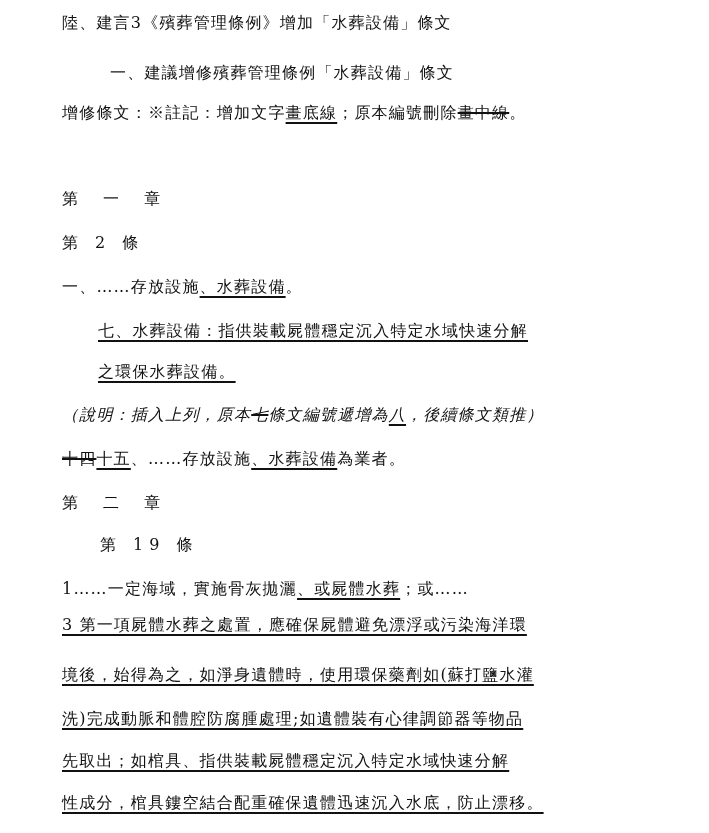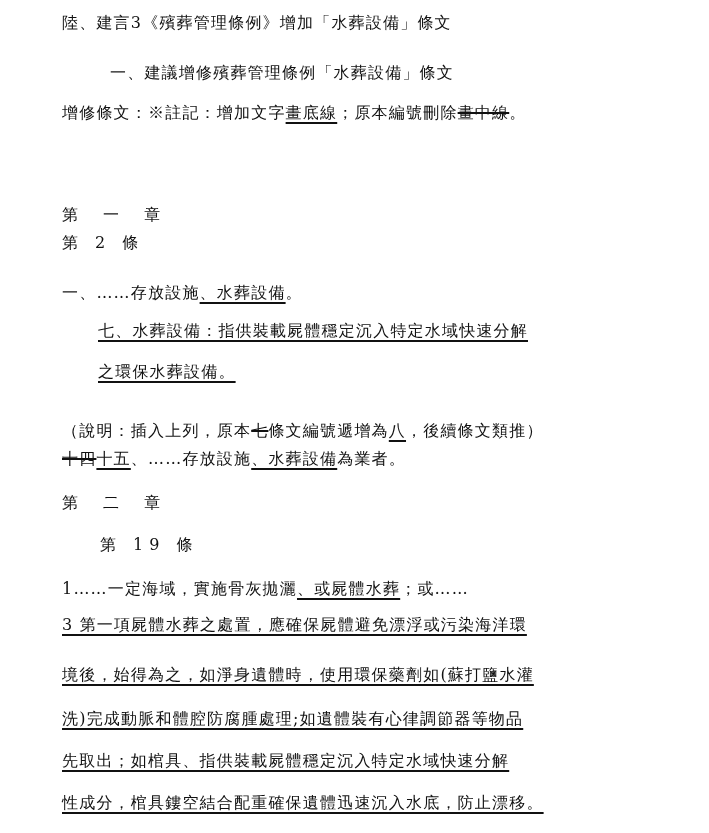--- a/index.html
+++ b/index.html
@@ -17,36 +17,36 @@
 <div>
 
   <div class="ln" style="top:10px;">陸、建言3《殯葬管理條例》增加「水葬設備」條文</div>
 
   <div class="ln" style="top:60px; left:96px;margin-left:14px;">一、建議增修殯葬管理條例「水葬設備」條文</div>
 
   <div class="ln" style="top:100px;">
     <span>增修條文：※註記：增加文字</span><span class="u">畫底線</span><span>；原本編號刪除</span><span class="s">畫中線</span><span>。</span>
   </div>
 
-  <div class="ln spaced" style="top:186px;margin-top:16px;">第 一 章</div>
+  <div class="ln spaced" style="top:186px;">第 一 章</div>
 
   <div class="ln" style="top:230px; letter-spacing:6px;">第 2 條</div>
 
-  <div class="ln" style="top:280px;">
+  <div class="ln" style="top:274px;">
     <span>一、……存放設施</span><span class="u">、水葬設備</span><span>。</span>
   </div>
 
   <div class="ln ind" style="top:318px;text-align:right;">
     <span class="u">七、水葬設備：指供裝載屍體穩定沉入特定水域快速分解</span>
   </div>
   <div class="ln ind" style="top:360px;font-family:Liberation Mono, monospace;">
     <span class="u">之環保水葬設備。</span>
   </div>
 
-  <div class="ln" style="top:418px;">
+  <div class="ln" style="top:402px;font-style:italic;">
     <span>（說明：插入上列，原本</span><span class="s">七</span><span>條文編號遞增為</span><span class="u">八</span><span>，後續條文類推）</span>
   </div>
 
   <div class="ln" style="top:446px;">
     <span class="s">十四</span><span class="u">十五</span><span>、……存放設施</span><span class="u">、水葬設備</span><span>為業者。</span>
   </div>
 
   <div class="ln spaced" style="top:490px;">第 二 章</div>
 
   <div class="ln" style="top:532px; letter-spacing:6px;margin-left:38px;">第 19 條</div>

